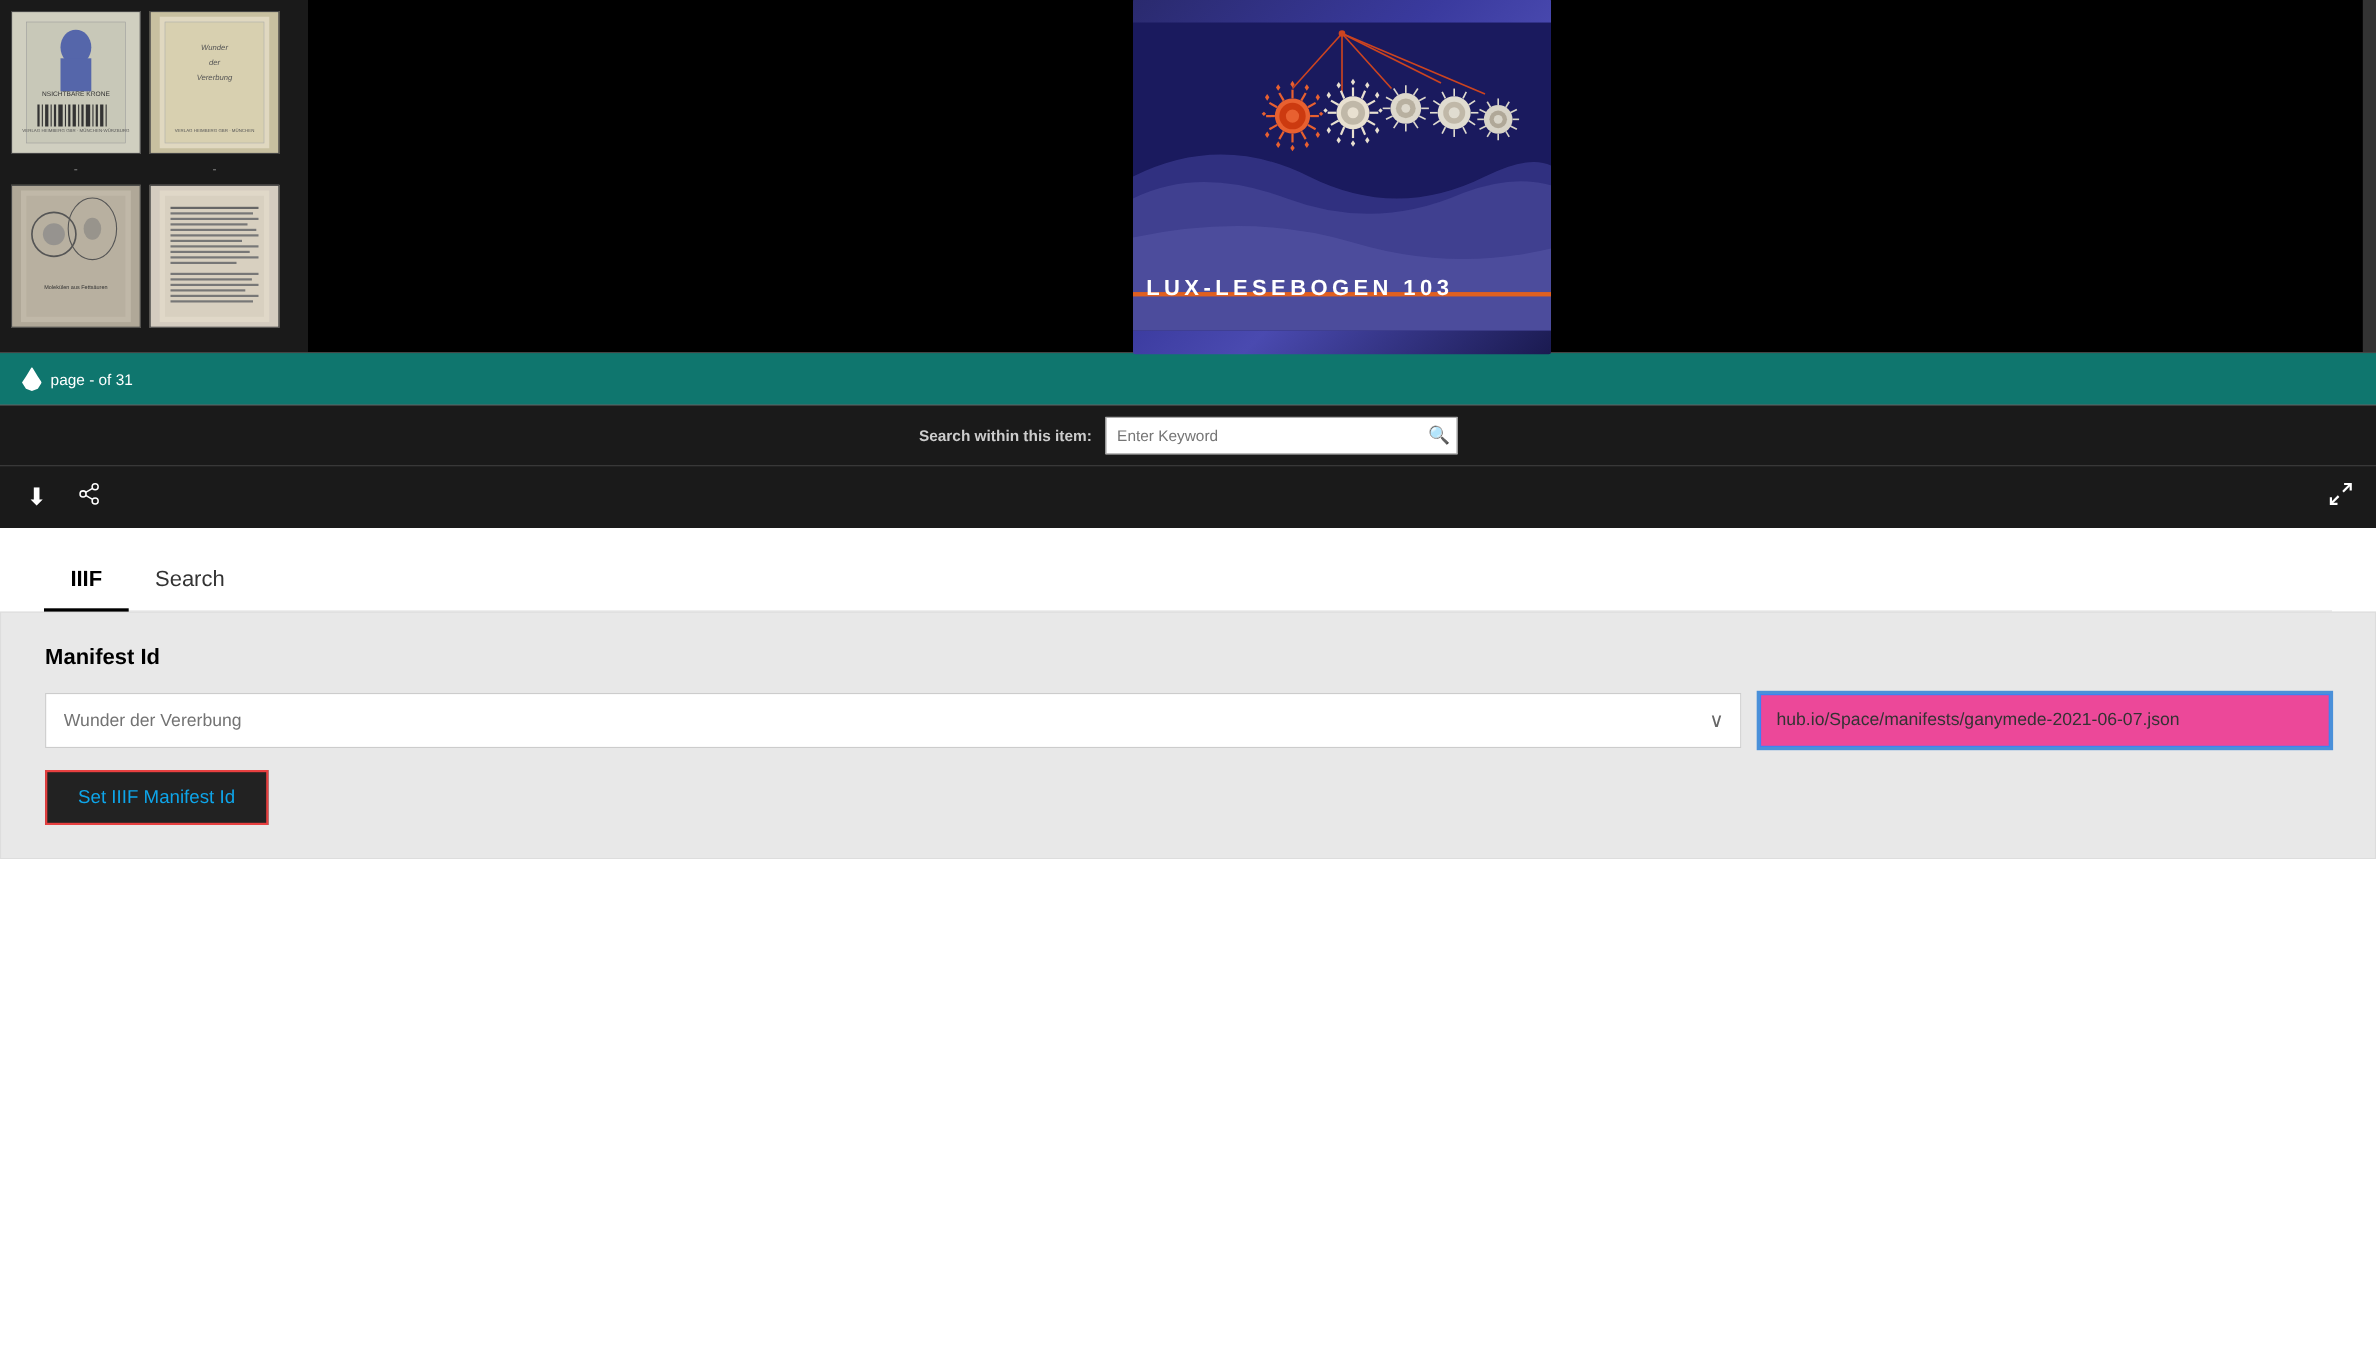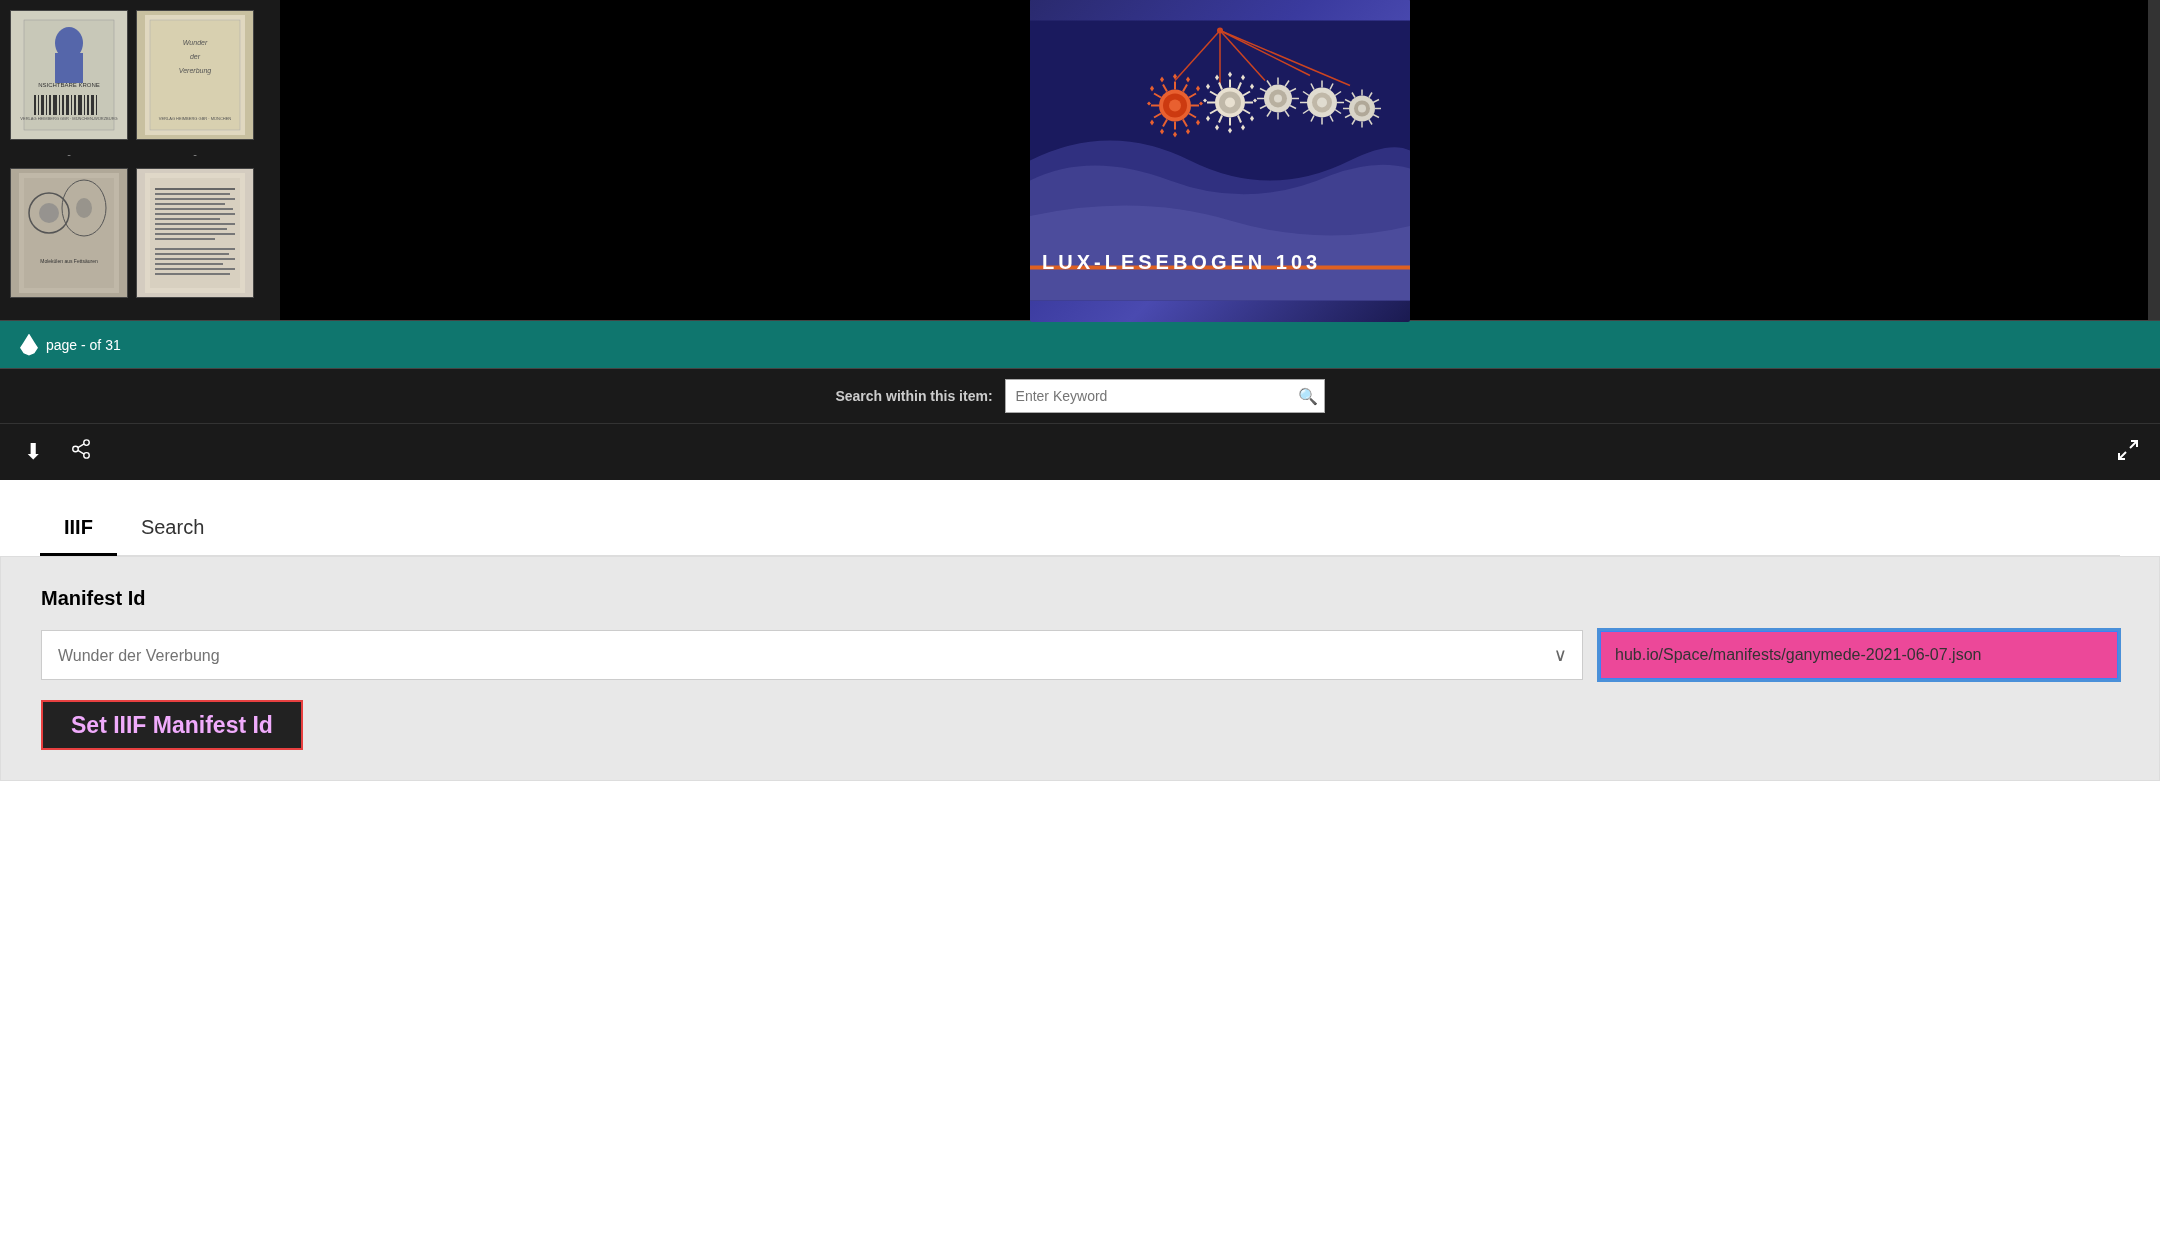--- a/index.html
+++ b/index.html
@@ -298,24 +298,24 @@
       color: #333;
       background: #ec4899;
       outline: 3px solid #4a90d9;
       outline-offset: -1px;
     }
 
     .set-manifest-btn {
       height: 50px;
       padding: 0 28px;
       background: #222;
-      color: #f0abfc;
+      color: #0ea5e9;
       border: 2px solid #e84040;
-      font-size: 23px;
-      font-weight: bold;
+      font-size: 17px;
+      font-weight: normal;
       cursor: pointer;
       white-space: nowrap;
     }
 
     
     .lux-svg {
       position: absolute;
       top: 0;
       left: 0;
       width: 100%;

